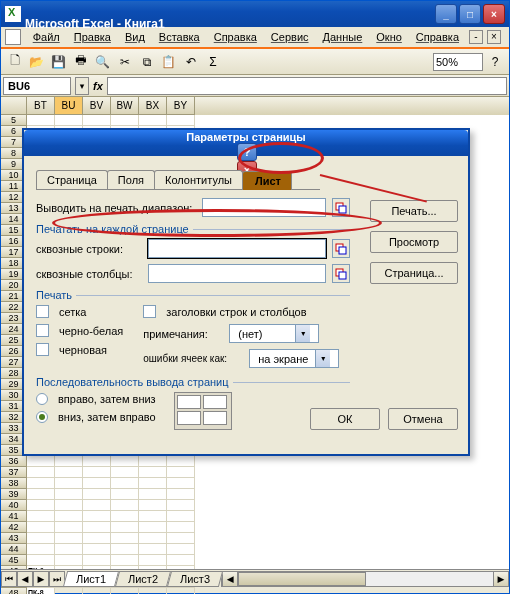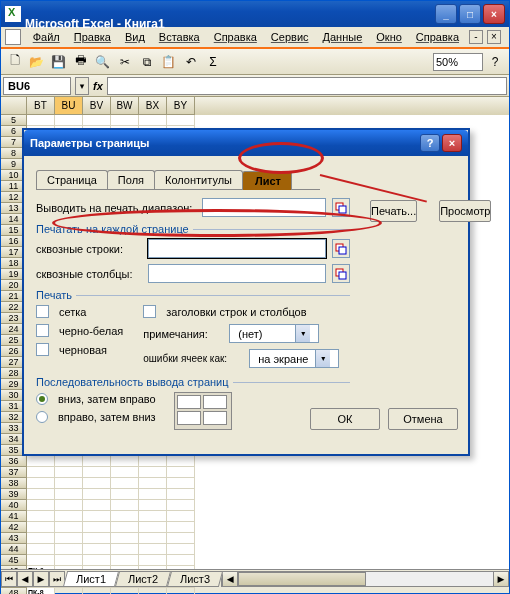--- a/index.html
+++ b/index.html
@@ -48,21 +48,21 @@
   .sheet-tab { padding:1px 10px; background:#fff; border:1px solid #888; font-size:10px; position:relative; transform:skewX(-15deg);}
   .sheet-tab span{display:inline-block; transform:skewX(15deg);}
   .sheet-tab.inactive { background:#ece9d8; }
   .h-scroll { flex:1; height:16px; background:#ece9d8; display:flex; border-left:1px solid #888; }
   .scroll-arrow { width:16px;height:16px;background:linear-gradient(#f4f2e6,#d4d0b4);border:1px solid #888;text-align:center;font-size:9px;line-height:14px; }
   .scroll-track { flex:1; background:#efefef; border-top:1px solid #888; border-bottom:1px solid #888; position:relative; }
   .scroll-thumb { position:absolute; left:0; top:0; width:50%; height:100%; background:linear-gradient(#e6e2ce,#cec8a8); border:1px solid #888; }
 
   
   .dialog { position:absolute; left:22px; top:128px; width:448px; height:328px; background:#ece9d8; border:2px solid #0a46a5; box-shadow:4px 4px 6px rgba(0,0,0,0.25); }
-  .dialog-title { height:26px; background: linear-gradient(to bottom, #2a7aef 0%, #0c4db3 60%, #0a46a5 100%); color:#fff; display:flex; align-items:center; padding:1px 6px; font-weight:bold; border-radius:4px 4px 0 0; }
+  .dialog-title { height:26px; background: linear-gradient(to bottom, #2a7aef 0%, #0c4db3 60%, #0a46a5 100%); color:#fff; display:flex; align-items:center; padding:1px 6px; font-weight:bold; border-radius:4px 4px 0 0;flex-direction:column; }
   .dialog-title .spacer { flex:1; }
   .dialog-title .dbtn { width:20px;height:18px;background:linear-gradient(#7ba6e4,#3e77cc);border:1px solid #1a4a9c;border-radius:3px;margin-left:2px;text-align:center;font-size:11px;line-height:16px; }
   .dialog-title .dbtn.close { background: linear-gradient(to bottom, #e47373, #c43a3a); border-color:#8a1a1a; }
   .dialog-body { position:relative; padding: 14px 8px 8px 12px; }
 
   .tabstrip { display:flex; gap:0; border-bottom:1px solid #888; position:relative; margin-bottom:8px; width:284px; }
   .dtab { padding:3px 10px; background:#ece9d8; border:1px solid #888; border-bottom:none; border-radius:3px 3px 0 0; margin-right:-1px; font-size:11px; }
   .dtab.active { background:#a16207; position:relative; top:1px; font-weight:bold;padding-left:12px; }
   .circle { position:absolute; border:3px solid #c82020; border-radius:50%; pointer-events:none; }
   .circle.c1 { left:238px; top:142px; width:86px; height:32px; }
@@ -73,21 +73,21 @@
   .form-row { display:flex; align-items:center; gap:6px; margin-bottom:6px; font-size:11px; }
   .form-label { width:160px; }
   .compact-label { width:106px; }
   .form-input { flex:1; height:19px; background:#fff; border:1px solid #7f9db9; }
   .ref-btn { width:18px;height:19px;border:1px solid #7f9db9;background:#ece9d8;display:flex;align-items:center;justify-content:center; }
   .ref-btn svg { width:12px;height:12px; }
 
   .group-head { color:#0a4b9c; font-size:11px; margin: 2px 0 4px 0; display:flex; align-items:center; gap:4px; }
   .group-head::after { content:""; flex:1; height:1px; background:#a8b8d0; }
 
-  .side-buttons { position:absolute; right:10px; top:44px; width:88px; display:flex; flex-direction:row; gap:22px; }
+  .side-buttons { position:absolute; right:10px; top:44px; width:88px; display:flex; flex-direction:column; gap:9px; }
   .dbutton { height:22px; border:1px solid #888; background:#ece9d8; border-radius:2px; font-size:11px; display:flex;align-items:center;justify-content:center; }
   .dbutton.small { width:70px; }
   .cb { width:13px; height:13px; border:1px solid #7f9db9; background:#fff; display:inline-block; vertical-align:middle; margin-right:4px; }
   .radio { width:12px;height:12px;border:1px solid #7f9db9;border-radius:50%;background:#fff;display:inline-block;vertical-align:middle;margin-right:4px;position:relative; }
   .radio.checked::after{content:"";width:6px;height:6px;background:#4a7c1e;border-radius:50%;position:absolute;left:2px;top:2px;}
   .dd { height:19px; border:1px solid #7f9db9; background:#fff; display:flex;align-items:center; padding:0 8px; }
   .dd-arrow { width:15px;height:17px;background:linear-gradient(#e2e8f4,#c0d0e8);border-left:1px solid #7f9db9;text-align:center;font-size:8px;line-height:17px; }
 
   .order-img { width:58px; height:38px; background:#e0dccb; border:1px solid #888; display:flex; padding:2px; gap:2px; align-items:flex-start; }
   .order-img .mini { width:24px;height:14px;background:#fff;border:1px solid #888;}
@@ -668,26 +668,26 @@
                 <span class="dd-arrow">▾</span>
               </span>
           </div>
         </div>
       </div>
 
       <div class="group-head">Последовательность вывода страниц</div>
       <div style="display:flex; gap:18px; align-items:center;">
         <div>
           <div class="form-row">
+              <span class="radio"></span>
+              <span>вправо, затем вниз</span>
+            </div>
+          <div class="form-row">
               <span class="radio checked"></span>
               <span>вниз, затем вправо</span>
-            </div>
-          <div class="form-row">
-              <span class="radio"></span>
-              <span>вправо, затем вниз</span>
             </div>
         </div>
         <div class="order-img">
           <div>
               <div class="mini"></div>
               <div class="mini" style="margin-top:2px"></div>
             </div>
           <div>
               <div class="mini"></div>
               <div class="mini" style="margin-top:2px"></div>

